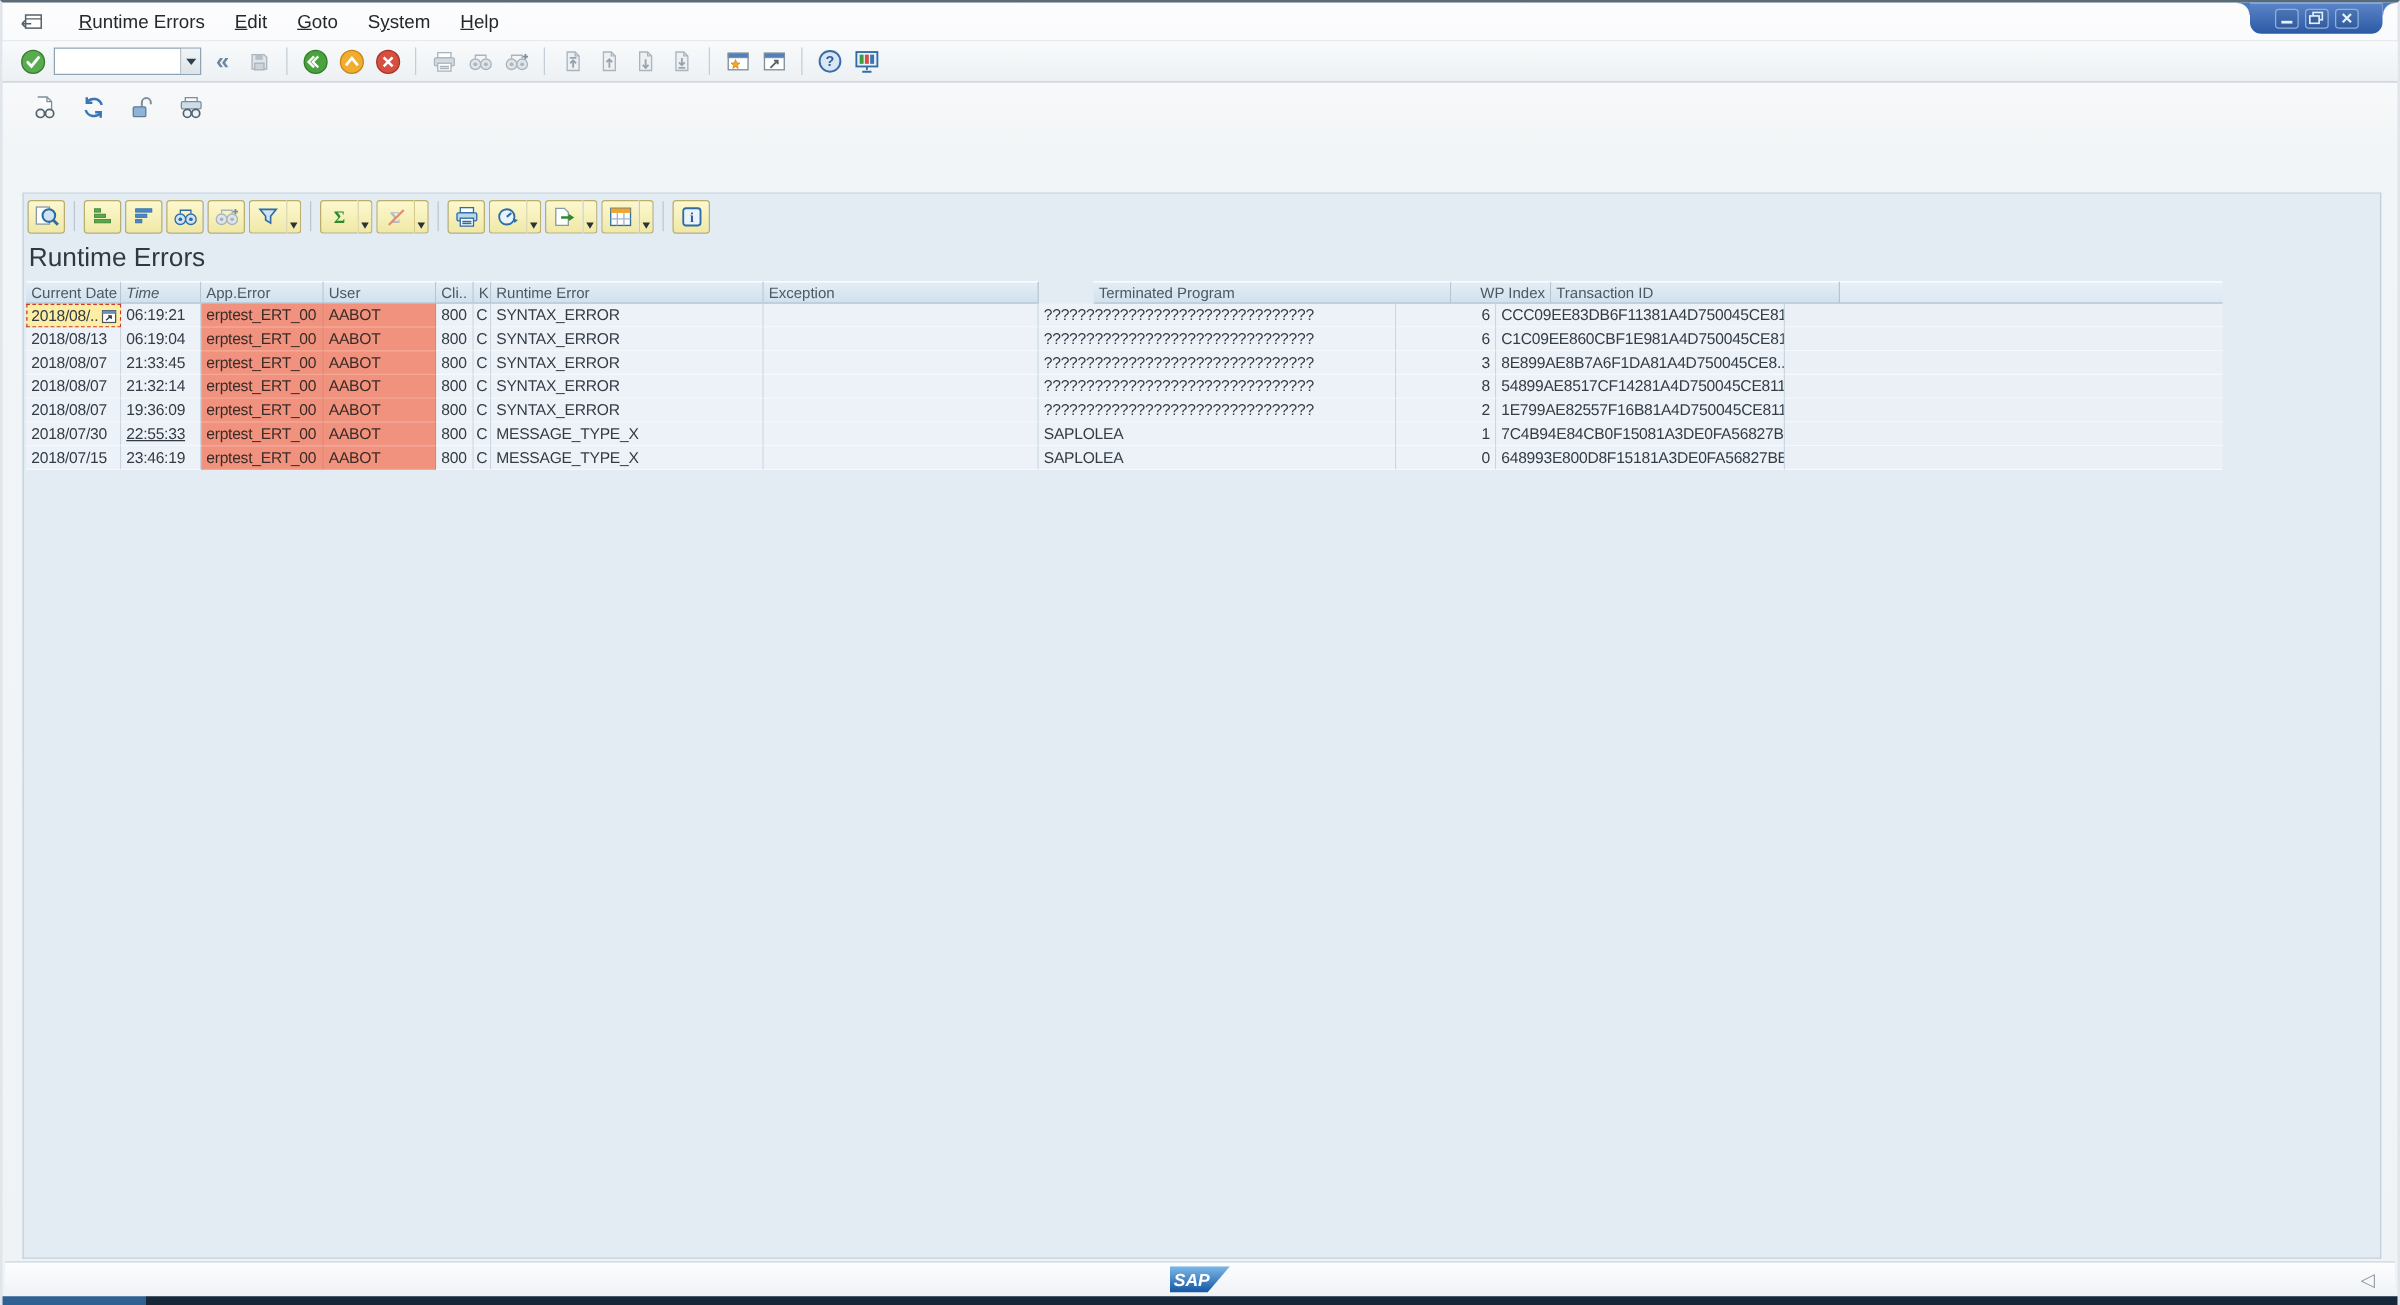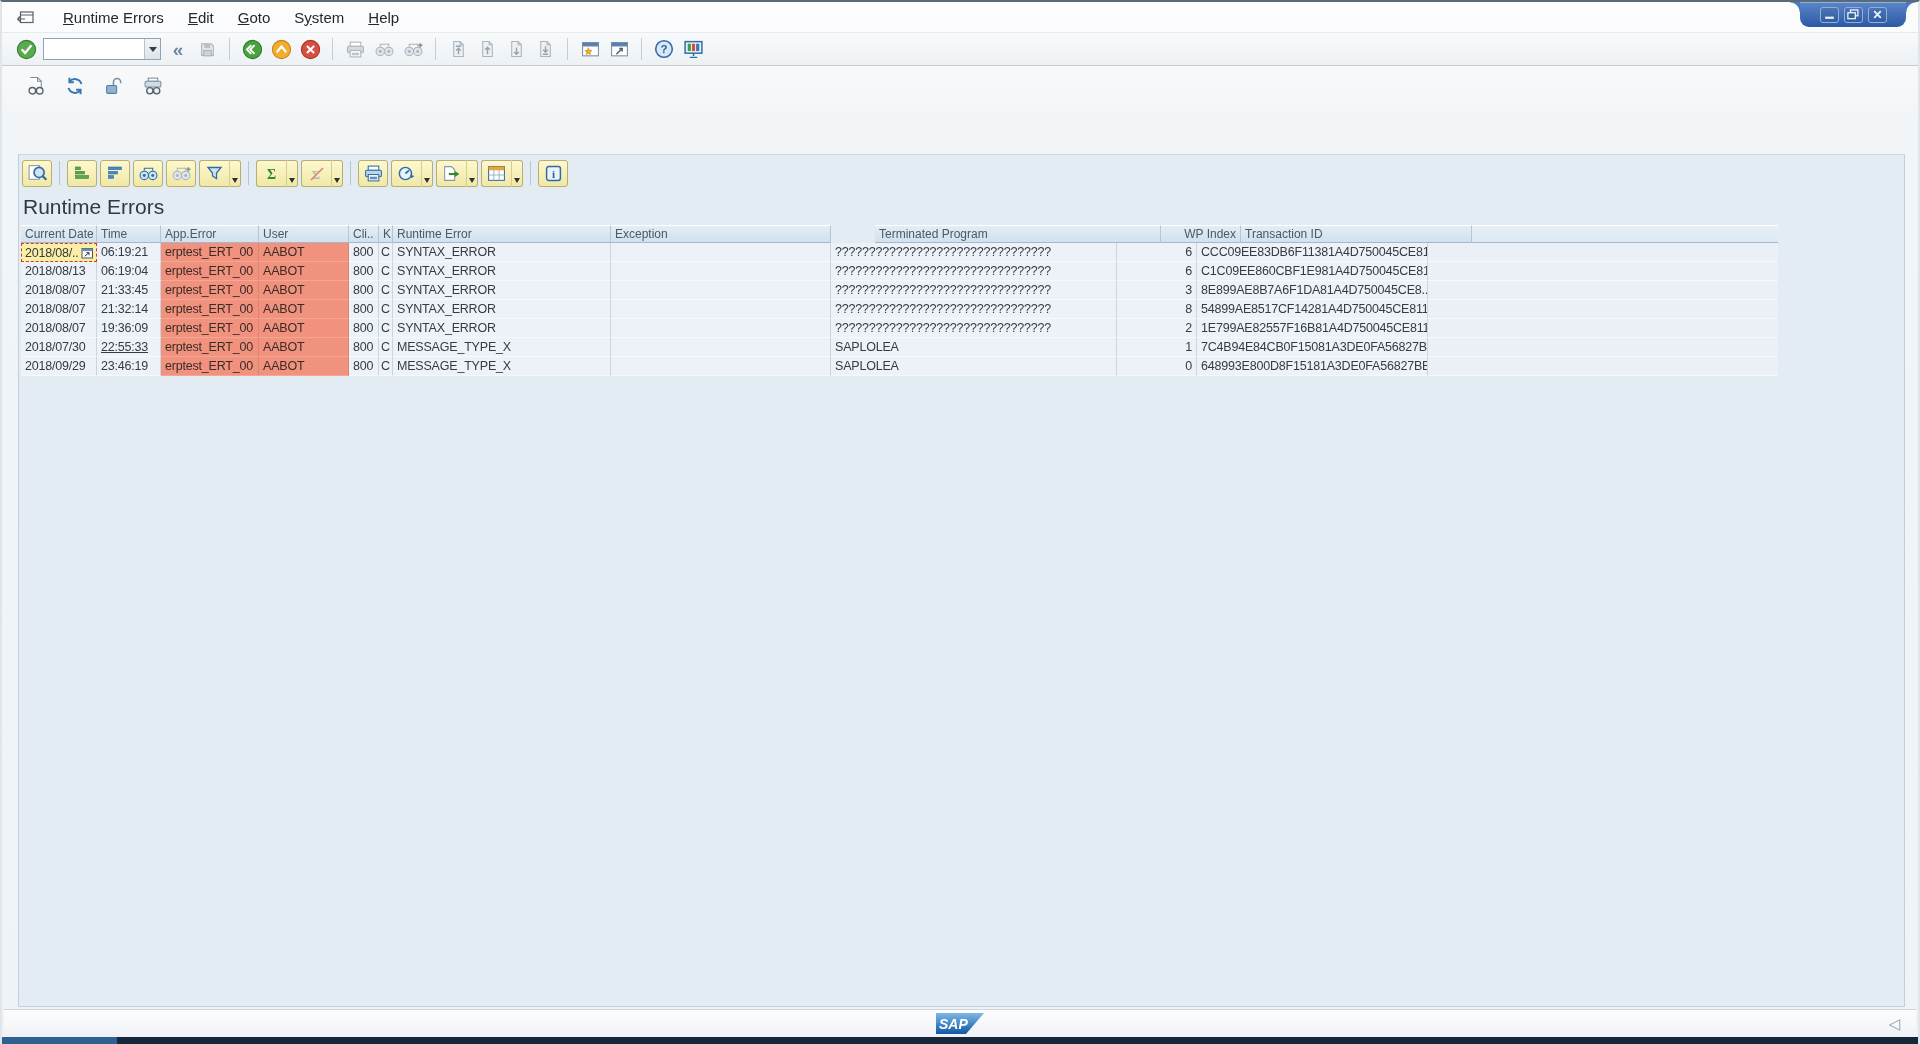--- a/index.html
+++ b/index.html
@@ -480,21 +480,21 @@
                 <text x="8" y="12" text-anchor="middle" font-size="10.5" font-weight="bold" fill="#2d5d9b" font-family="Liberation Serif,serif">i</text>
               </svg>
             </span>
           </div>
         </div>
       </div>
     <div class="heading">Runtime Errors</div>
     <div class="grid" id="grid">
         <div class="hrow">
           <div class="hcell" style="width: 76px;">Current Date</div>
-          <div class="hcell" style="width: 64px;">Time</div>
+          <div class="hcell" style="width: 64px; font-style: italic;">Time</div>
           <div class="hcell" style="width: 98px;">App.Error</div>
           <div class="hcell" style="width: 90px;">User</div>
           <div class="hcell" style="width: 30px;">Cli..</div>
           <div class="hcell" style="width: 14px;">K</div>
           <div class="hcell" style="width: 218px;">Runtime Error</div>
           <div class="hcell" style="width: 220px;">Exception</div>
           <div class="hcell" style="width: 286px; margin-left: 44px;">Terminated Program</div>
           <div class="hcell" style="width: 80px; text-align: right;">WP Index</div>
           <div class="hcell" style="width: 231px;">Transaction ID</div>
           <div class="hfill"></div>
@@ -586,21 +586,21 @@
           <div class="dcell" style="width: 30px;">800</div>
           <div class="dcell" style="width: 14px; padding: 0px 2px;">C</div>
           <div class="dcell" style="width: 218px;">MESSAGE_TYPE_X</div>
           <div class="dcell" style="width: 220px;"></div>
           <div class="dcell" style="width: 286px;">SAPLOLEA</div>
           <div class="dcell right" style="width: 80px;">1</div>
           <div class="dcell" style="width: 231px;">7C4B94E84CB0F15081A3DE0FA56827BB</div>
           <div class="dfill"></div>
         </div>
         <div class="drow">
-          <div class="dcell" style="width: 76px;">2018/09/29</div>
+          <div class="dcell" style="width: 76px;">2018/07/15</div>
           <div class="dcell" style="width: 64px;">23:46:19</div>
           <div class="dcell salmon" style="width: 98px;">erptest_ERT_00</div>
           <div class="dcell salmon" style="width: 90px;">AABOT</div>
           <div class="dcell" style="width: 30px;">800</div>
           <div class="dcell" style="width: 14px; padding: 0px 2px;">C</div>
           <div class="dcell" style="width: 218px;">MESSAGE_TYPE_X</div>
           <div class="dcell" style="width: 220px;"></div>
           <div class="dcell" style="width: 286px;">SAPLOLEA</div>
           <div class="dcell right" style="width: 80px;">0</div>
           <div class="dcell" style="width: 231px;">648993E800D8F15181A3DE0FA56827BB</div>

